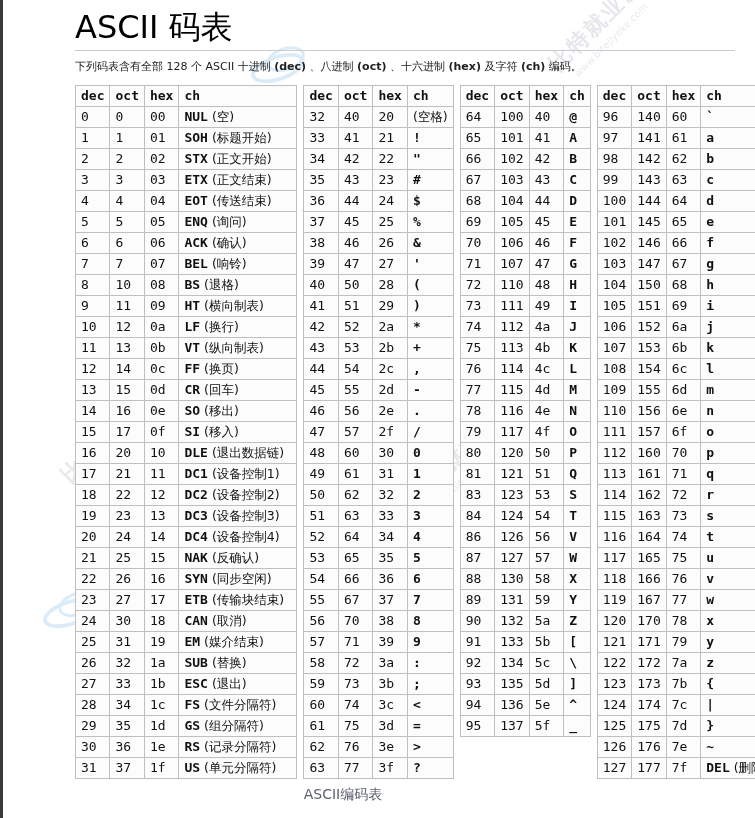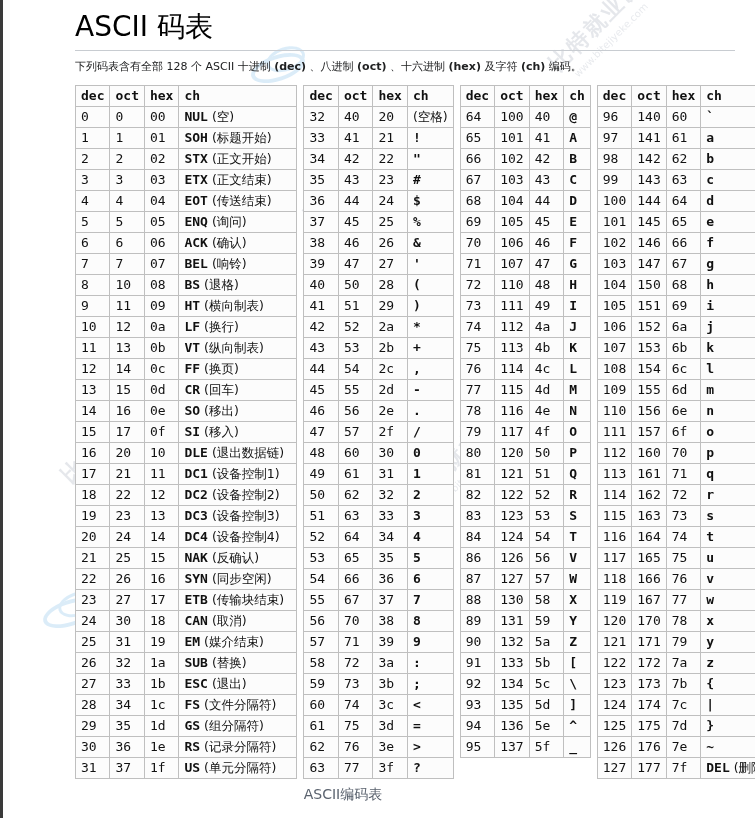--- a/index.html
+++ b/index.html
@@ -14,21 +14,21 @@
   }
   .left-edge{position:absolute;left:0;top:0;width:3px;height:818px;background:var(--edge);z-index:5;}
   .wm-layer{position:absolute;inset:0;z-index:0;pointer-events:none;overflow:hidden;}
   .wm-text{position:absolute;transform:rotate(-45deg);text-align:center;white-space:nowrap;}
   .wm-text .wm-main{font-size:22px;font-weight:bold;color:var(--wm-gray);opacity:.22;letter-spacing:2px;}
   .wm-text .wm-url{font-size:10px;color:var(--wm-gray);opacity:.20;margin-top:1px;}
   .wm-ring{position:absolute;width:56px;height:26px;border:4px solid var(--wm-blue);border-radius:50%;opacity:.30;transform:rotate(-18deg);}
   .wm-ring::after{content:"";position:absolute;left:14px;top:-9px;width:34px;height:18px;border:3px solid var(--wm-blue);border-radius:50%;}
   .content{position:absolute;left:75px;top:0;width:660px;z-index:2;}
   h1.page-title{
-    margin:10px 0 0;font-size:28px;line-height:34px;font-weight:400;
+    margin:10px 0 0;font-size:32px;line-height:34px;font-weight:400;
     padding-bottom:6px;border-bottom:1px solid var(--rule);color:#000;
   }
   .subtitle{margin:7px 0 9px;font-size:11px;line-height:18px;color:#202122;}
   .subtitle b{font-weight:bold;}
   .tables{display:flex;align-items:flex-start;gap:6px;}
   table{border-collapse:collapse;padding-left:33px;}
   th,td{
     border:1px solid var(--border);background:var(--cell-bg);
     font-family:"DejaVu Sans Mono","Liberation Mono",monospace;
     font-size:13px;line-height:18px;padding:1px 5px;text-align:left;
@@ -612,26 +612,20 @@
             <td>50</td>
             <td class="ch"><b>P</b></td>
           </tr>
           <tr>
             <td>81</td>
             <td>121</td>
             <td>51</td>
             <td class="ch"><b>Q</b></td>
           </tr>
           <tr>
-            <td>82</td>
-            <td>122</td>
-            <td>52</td>
-            <td class="ch"><b>R</b></td>
-          </tr>
-          <tr>
             <td>83</td>
             <td>123</td>
             <td>53</td>
             <td class="ch"><b>S</b></td>
           </tr>
           <tr>
             <td>84</td>
             <td>124</td>
             <td>54</td>
             <td class="ch"><b>T</b></td>

